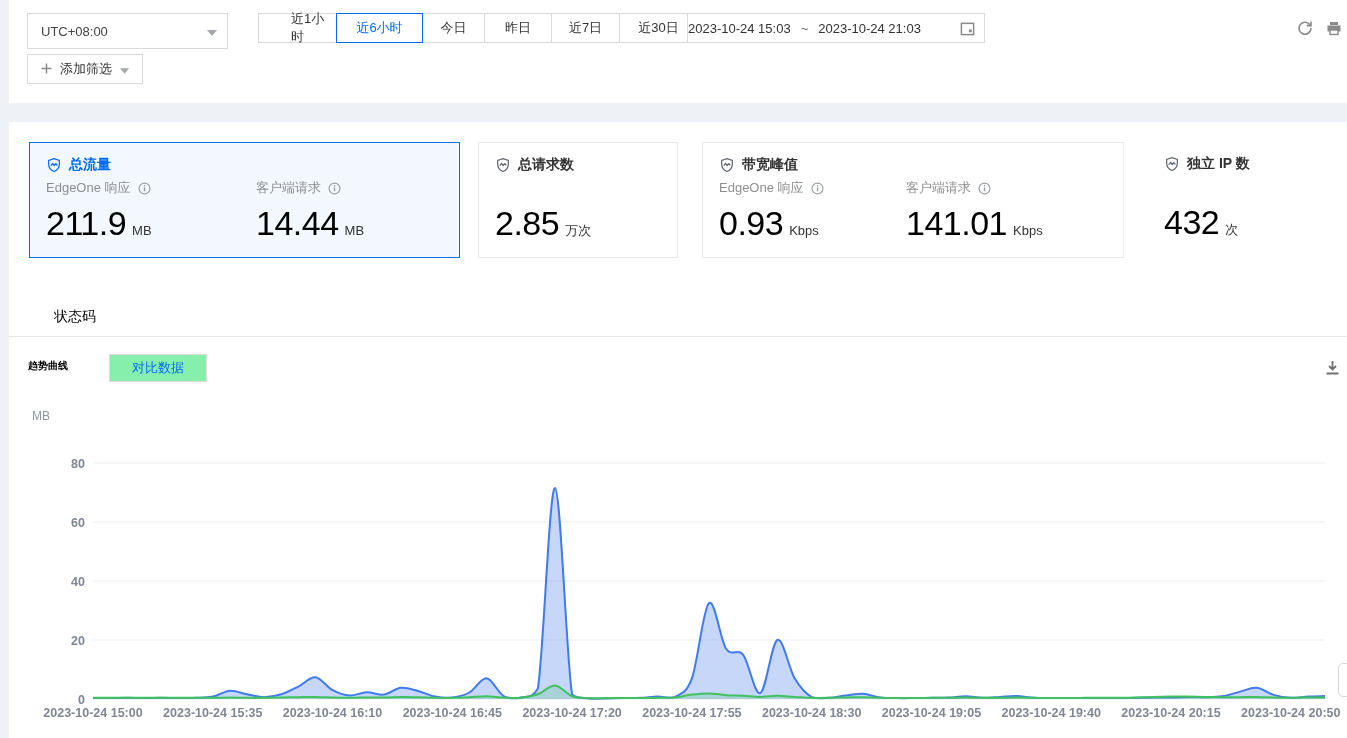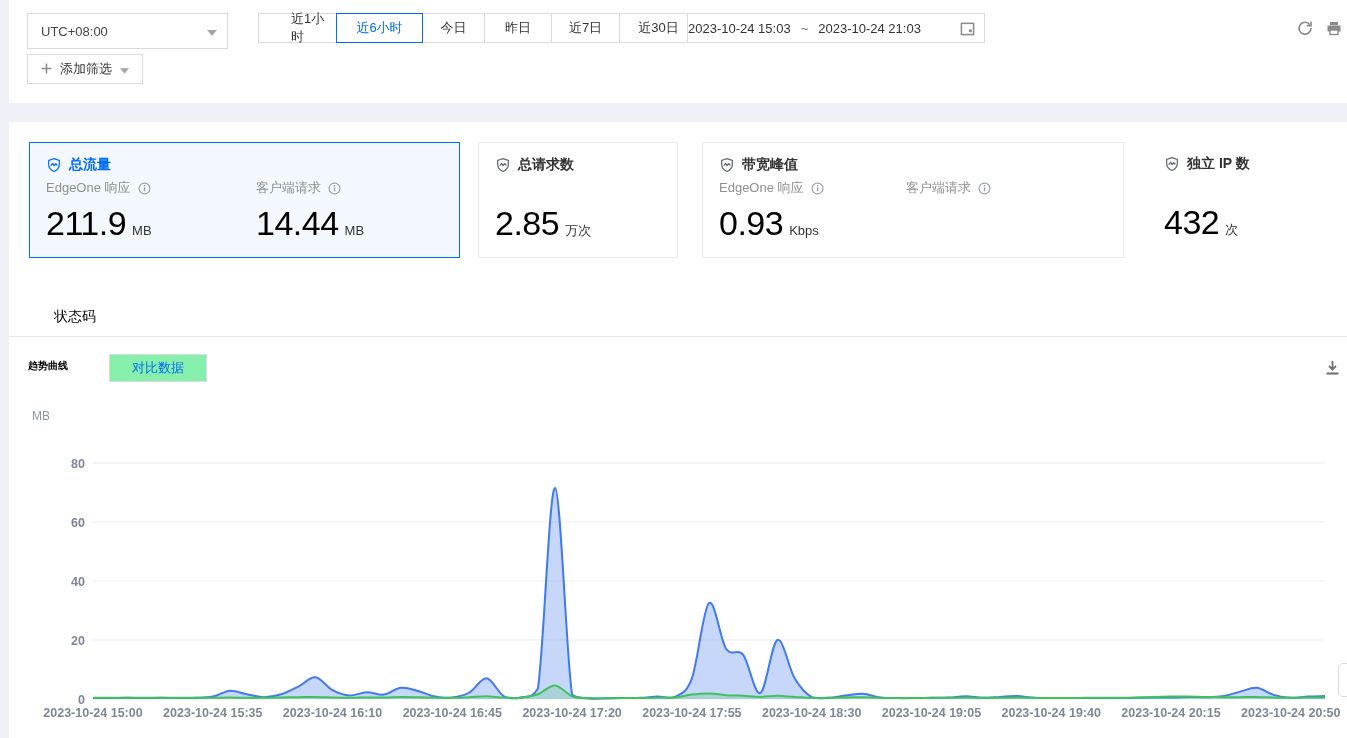--- a/index.html
+++ b/index.html
@@ -248,20 +248,24 @@
     <div class="metric" style="left:203px">
       <div class="mlabel">
           <span>客户端请求</span>
         <span class="info">
             <svg width="13" height="13" viewBox="0 0 24 24">
               <circle cx="12" cy="12" r="10" fill="none" stroke="currentColor" stroke-width="2.2"></circle>
               <rect x="10.8" y="10" width="2.6" height="7.2" fill="currentColor"></rect>
               <rect x="10.8" y="5.8" width="2.6" height="2.6" fill="currentColor"></rect>
             </svg>
           </span>
+        </div>
+      <div class="mvalue">
+          <span class="num">141.01</span>
+          <span class="unit">Kbps</span>
         </div>
     </div>
   </div>
 
   <div class="card borderless" style="left:1139px;width:400px">
     <div class="card-title">
       <span class="shield">
         <svg width="16" height="16" viewBox="0 0 24 24" fill="none" stroke="currentColor" stroke-width="1.8">
           <path d="M12 2.5 L20 5.2 V11 C20 16.2 16.4 20 12 21.8 C7.6 20 4 16.2 4 11 V5.2 Z"></path>
           <path d="M7.5 12.5 L10 9.5 L12.3 13 L14.6 10 L16.5 12" stroke-linejoin="round" stroke-linecap="round"></path>

